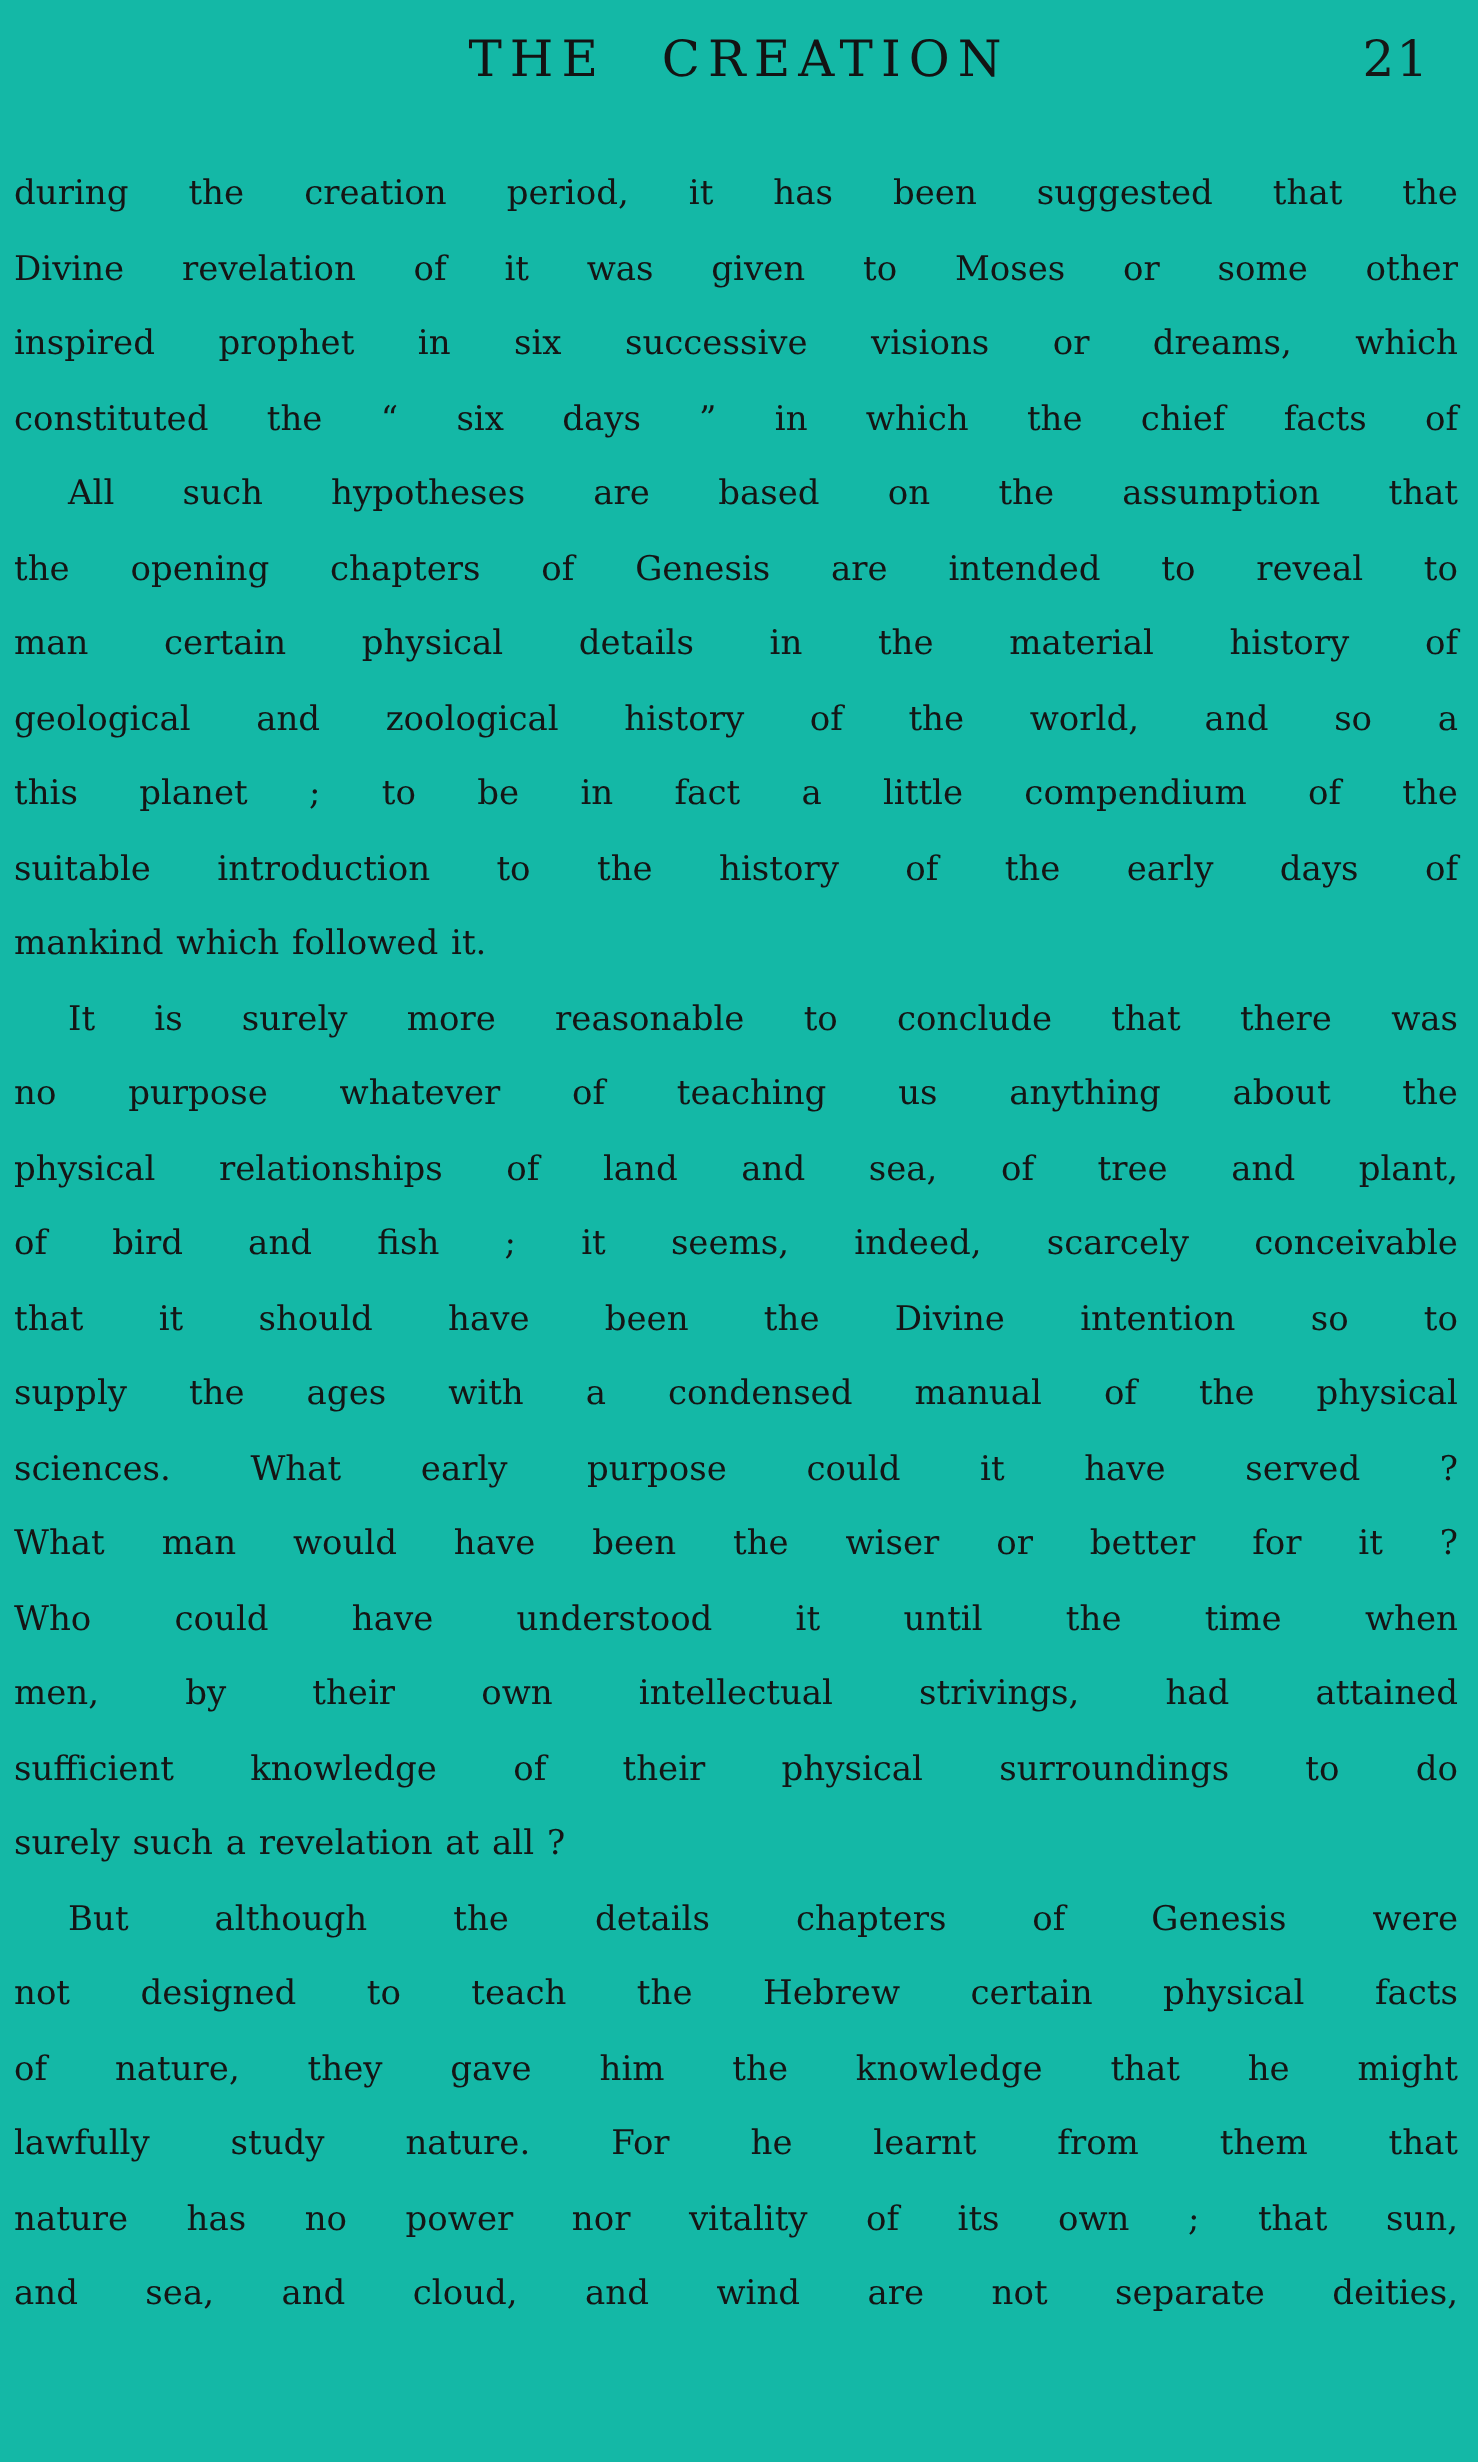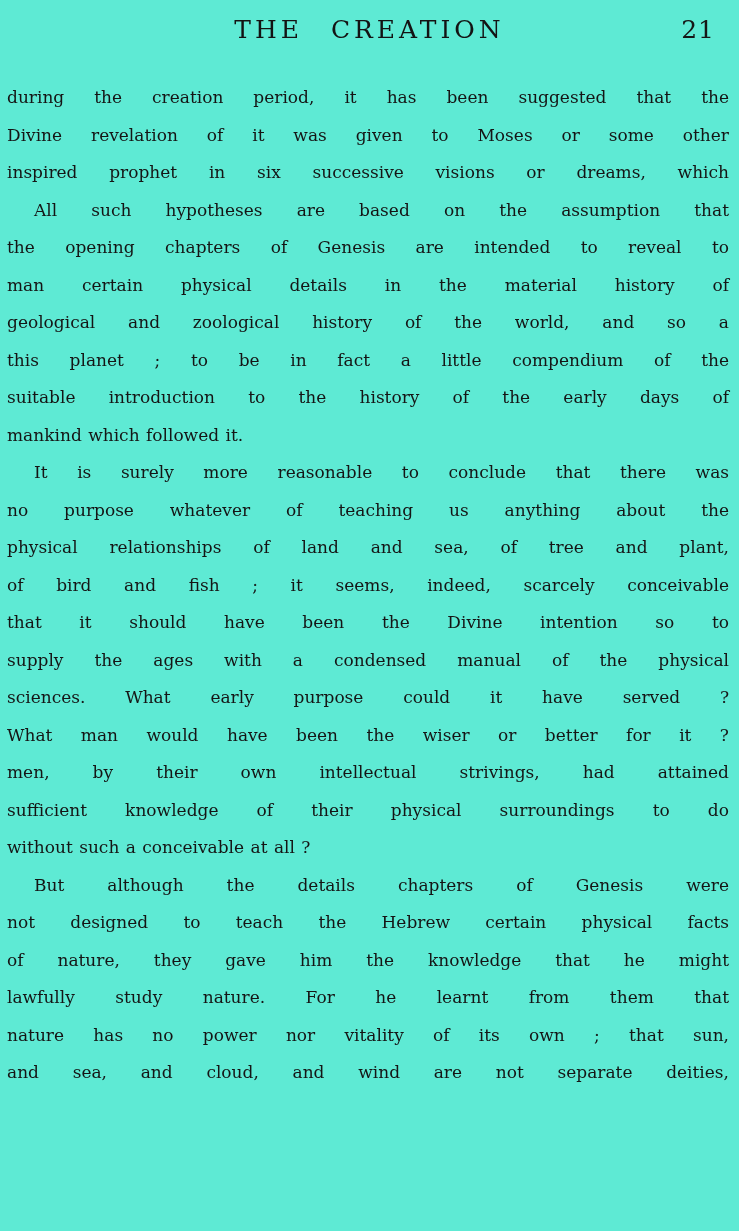--- a/index.html
+++ b/index.html
@@ -5,21 +5,21 @@
   html, body {
     margin: 0;
     padding: 0;
     background: #e8e8e4;
   }
   .page {
     position: relative;
     width: 739px;
     height: 1231px;
     margin: 0 auto;
-    background: #5eead4;
+    background: #14b8a6;
     color: #161616;
     font-family: "DejaVu Serif", "Liberation Serif", serif;
     overflow: hidden;
     box-sizing: border-box;
   }
   .header {
     position: relative;
     height: 46px;
     padding-top: 15px;
     box-sizing: content-box;
@@ -66,38 +66,40 @@
 
 <div class="page">
   <div class="header">
     <span class="running-head">THE CREATION</span>
     <span class="page-number">21</span>
   </div>
   <div class="body-text" id="body-text">
       <div class="line">during the creation period, it has been suggested that the</div>
       <div class="line">Divine revelation of it was given to Moses or some other</div>
       <div class="line">inspired prophet in six successive visions or dreams, which</div>
+      <div class="line">constituted the “ six days ” in which the chief facts of</div>
       <div class="line indent">All such hypotheses are based on the assumption that</div>
       <div class="line">the opening chapters of Genesis are intended to reveal to</div>
       <div class="line">man certain physical details in the material history of</div>
       <div class="line">geological and zoological history of the world, and so a</div>
       <div class="line">this planet ; to be in fact a little compendium of the</div>
       <div class="line">suitable introduction to the history of the early days of</div>
       <div class="line last">mankind which followed it.</div>
       <div class="line indent">It is surely more reasonable to conclude that there was</div>
       <div class="line">no purpose whatever of teaching us anything about the</div>
       <div class="line">physical relationships of land and sea, of tree and plant,</div>
       <div class="line">of bird and fish ; it seems, indeed, scarcely conceivable</div>
       <div class="line">that it should have been the Divine intention so to</div>
       <div class="line">supply the ages with a condensed manual of the physical</div>
       <div class="line">sciences. What early purpose could it have served ?</div>
       <div class="line">What man would have been the wiser or better for it ?</div>
+      <div class="line">Who could have understood it until the time when</div>
       <div class="line">men, by their own intellectual strivings, had attained</div>
       <div class="line">sufficient knowledge of their physical surroundings to do</div>
-      <div class="line last">without such a conceivable at all ?</div>
+      <div class="line last">surely such a revelation at all ?</div>
       <div class="line indent">But although the details chapters of Genesis were</div>
       <div class="line">not designed to teach the Hebrew certain physical facts</div>
       <div class="line">of nature, they gave him the knowledge that he might</div>
       <div class="line">lawfully study nature. For he learnt from them that</div>
       <div class="line">nature has no power nor vitality of its own ; that sun,</div>
       <div class="line">and sea, and cloud, and wind are not separate deities,</div>
     </div>
 </div>
 
 </body></html>

